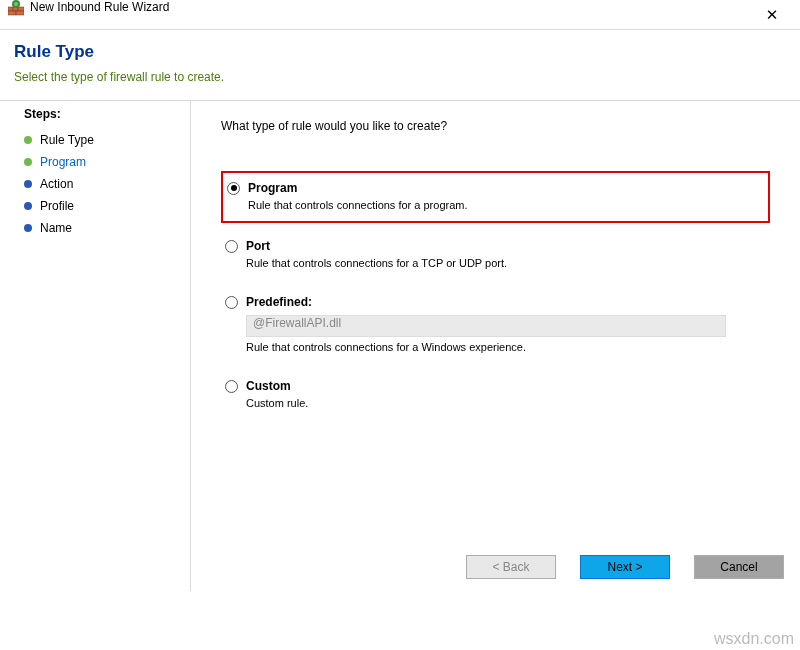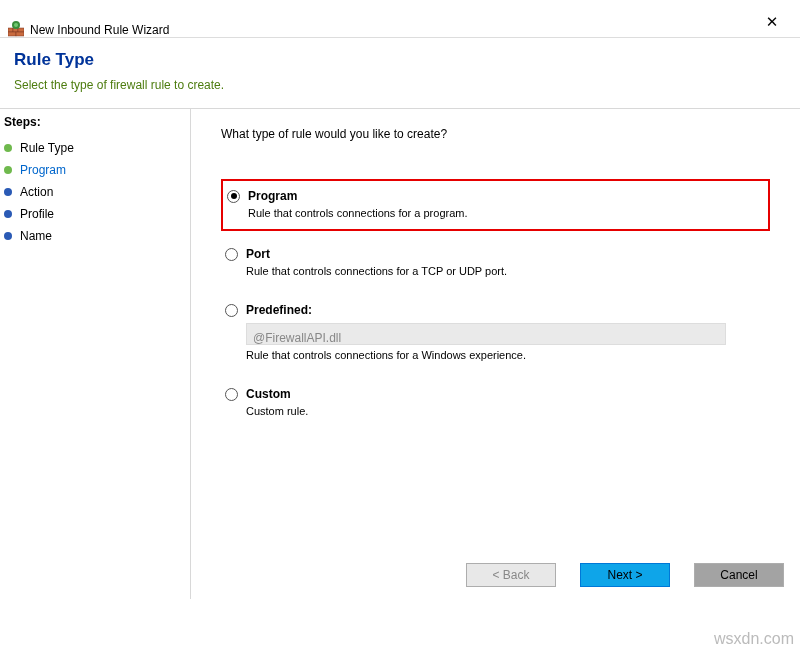--- a/index.html
+++ b/index.html
@@ -1,30 +1,30 @@
 <!DOCTYPE html>
 <html><head>
   <meta charset="utf-8">
   <style>
     * { box-sizing: border-box; margin: 0; padding: 0; }
     body { font-family: 'Segoe UI', Tahoma, sans-serif; font-size: 12px; background: #fff; width: 800px; height: 650px; overflow: hidden; }
     
-    .titlebar { height: 30px; display: flex; align-items: flex-end; padding: 0 8px; border-bottom: 1px solid #ddd; margin-top: 8px; }
+    .titlebar { height: 30px; display: flex; align-items: flex-start; padding: 0 8px; border-bottom: 1px solid #ddd; }
     .titlebar-icon { width: 16px; height: 16px; margin-right: 6px; display:inline-block; }
     .titlebar-text { flex: 1; font-size: 12px; color: #000; }
     .titlebar-close { width: 40px; height: 30px; display:flex; align-items:center; justify-content:center; font-size: 15px; cursor:pointer; }
     
     .header-area { padding: 12px 14px 16px 14px; }
     .page-title { font-size: 17px; font-weight: bold; color: #003399; margin-bottom: 8px; }
     .page-subtitle { font-size: 12px; color: #4d7c0f; }
     
     .hr-top { border: none; border-top: 1px solid #d8d8d8; }
     
     .content { display: flex; height: 490px; }
-    .sidebar { width: 190px; padding: 6px 4px; }
+    .sidebar { width: 190px; padding: 6px 24px; }
     .sidebar-title { font-weight: bold; font-size: 12px; margin-bottom: 8px; }
     .step-item { display:flex; align-items:center; padding: 4px 0; cursor:pointer; }
     .step-bullet { width: 8px; height: 8px; border-radius: 50%; margin-right: 8px; }
     .bullet-done { background: #6fb94d; }
     .bullet-pending { background: #2a5ab5; }
     .step-label { font-size: 12px; color: #000; }
     .step-current .step-label { color: #0066cc; }
     
     .vr { border-left: 1px solid #d8d8d8; }
     
@@ -32,21 +32,21 @@
     .question { font-size: 12px; margin-bottom: 38px; }
     
     .option-block { padding: 8px 8px 10px 4px; margin-bottom: 8px; }
     .highlight { border: 2px solid #e60000; }
     .radio-row { display:flex; align-items:center; }
     .radio { width: 13px; height: 13px; border: 1px solid #555; border-radius: 50%; margin-right: 8px; display:flex; align-items:center; justify-content:center; background:#fff; }
     .radio.checked::after { content:''; width:6px; height:6px; border-radius:50%; background:#000; display:block; }
     .option-title { font-weight: bold; font-size: 12px; }
     .option-desc { font-size: 11px; margin-left: 21px; margin-top: 4px; color: #000; }
     
-    .predef-select { margin-left: 21px; margin-top: 6px; width: 480px; height: 22px; background: #eaeaea; color: #888; padding: 7px 6px; font-size: 12px; border: 1px solid #ddd; }
+    .predef-select { margin-left: 21px; margin-top: 6px; width: 480px; height: 22px; background: #eaeaea; color: #888; padding: 0 6px; font-size: 12px; border: 1px solid #ddd; }
     
     .button-bar { position:absolute; right: 16px; bottom: 12px; display:flex; gap: 24px; }
     .btn { width: 90px; height: 24px; font-size: 12px; background: #a3a3a3; border: 1px solid #adadad; cursor:pointer; }
     .btn.disabled { color: #888; background: #e8e8e8; }
     .btn.primary { border: 1.5px solid #0078d7; background:#0ea5e9; }
     
     .watermark { position:absolute; right:6px; bottom:2px; font-size:16px; color:#bbb; }
   </style>
 </head>
 <body>

